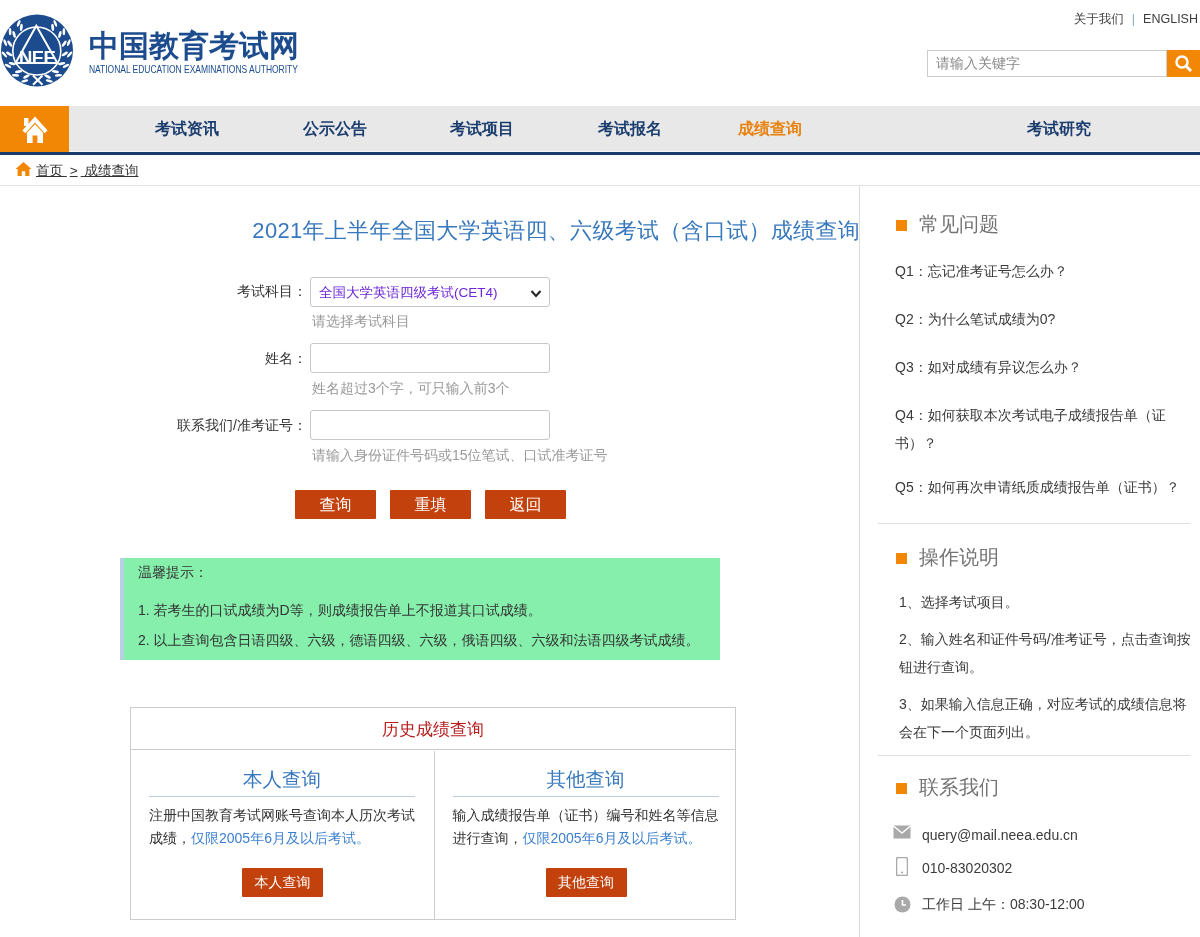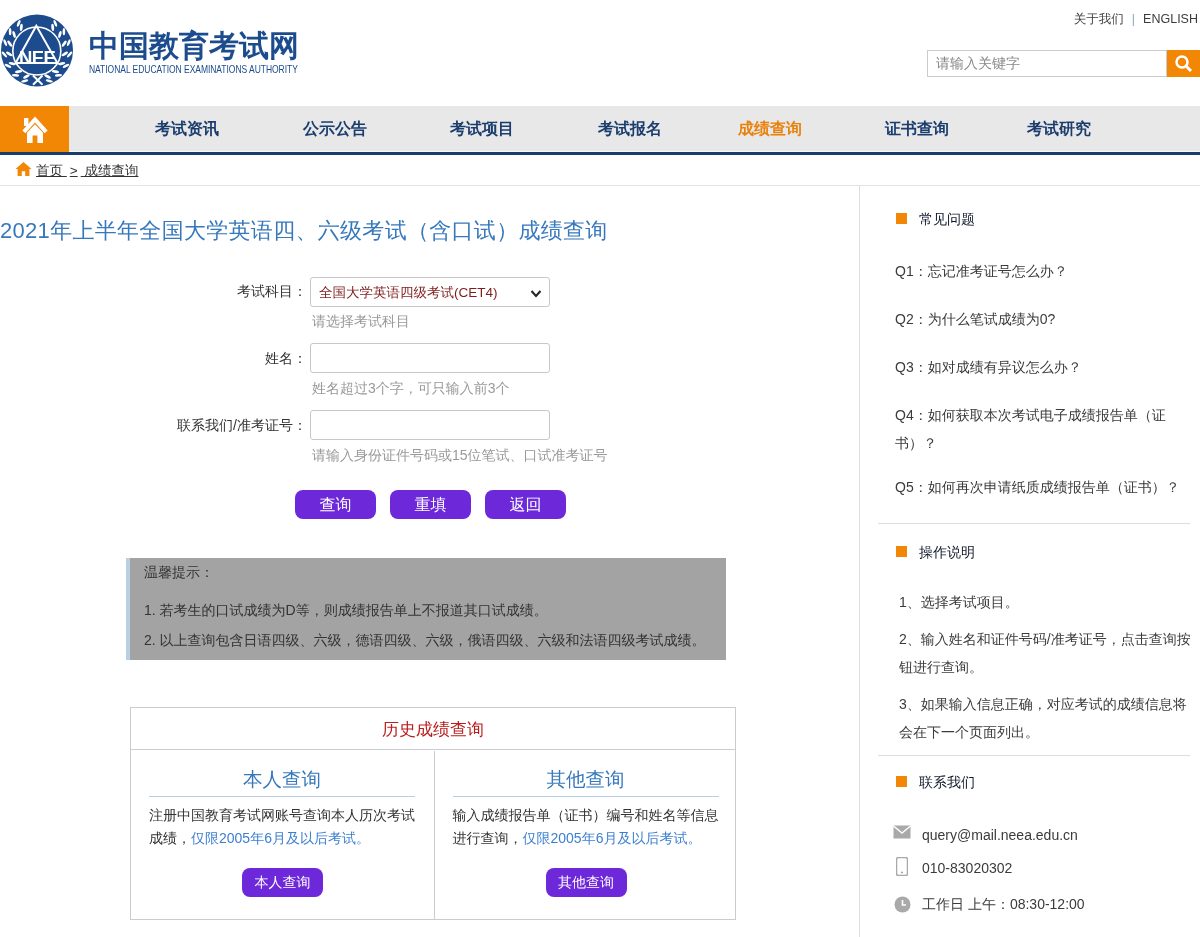--- a/index.html
+++ b/index.html
@@ -19,43 +19,43 @@
 .nav { top:106px; left:0; width:1200px; height:49px; background:linear-gradient(#e8e8e9 0px,#e8e8e9 45px,#f6f8fb 45px,#f6f8fb 46px); border-bottom:3px solid #1b3d6e; }
 .nav .home { position:absolute; left:0; top:0; width:69px; height:46px; background:#f28605; }
 .nav .item { position:absolute; top:0; height:46px; line-height:46px; text-align:center; font-size:16px; font-weight:bold; color:#1b3d6e; width:148px; }
 .nav .item.active { color:#e8820c; }
 
 
 .crumb { top:155px; left:0; width:1200px; height:31px; border-bottom:1px solid #e3e3e3; }
 .crumb .txt { position:absolute; left:36px; top:7px; font-size:13.5px; color:#333;text-decoration:underline; }
 
 
-.title { top:216px; left:0; width:860px; text-align:left; font-size:22px; color:#3778bd; letter-spacing:0.3px; white-space:nowrap; }
+.title { top:216px; left:0; width:860px; text-align:right; font-size:22px; color:#3778bd; letter-spacing:0.3px; white-space:nowrap; }
 .label { position:absolute; font-size:14px; color:#333; text-align:right; right:893px; white-space:nowrap; }
 .field { position:absolute; left:310px; width:240px; height:30px; border:1px solid #c7c7c7; border-radius:3px; background:#fff; }
 .help { position:absolute; left:312px; font-size:14px; color:#999; }
 .btnrow { top:490px; left:295px; }
-.bluebtn { display:inline-block; width:81px; height:29px; line-height:29px; text-align:center; background:#6d28d9; color:#fff; font-size:16px; border-radius:8px; }
-
-.tipbox { top:558px; left:126px; width:600px; height:102px; background:#a3a3a3; border-left:4px solid #b9cfe3; }
+.bluebtn { display:inline-block; width:81px; height:29px; line-height:29px; text-align:center; background:#c2410c; color:#fff; font-size:16px; border-radius:1px; }
+
+.tipbox { top:558px; left:120px; width:600px; height:102px; background:#86efac; border-left:4px solid #b9cfe3; }
 .tipbox p { font-size:14px; color:#333; margin-left:14px; }
 
 .hist { top:707px; left:130px; width:606px; height:213px; border:1px solid #ccc; }
 .hist .head { height:42px; line-height:44px; text-align:center; font-size:17px; color:#b91c1c; border-bottom:1px solid #ccc; }
 .hist .col { position:absolute; top:43px; bottom:0; width:302px; }
 .hist .col.right { left:303px; border-left:1px solid #ccc; }
 .hist h3 { font-size:19.5px; color:#3778bd; text-align:center; font-weight:normal; margin-top:15px; }
 .hist .ul { width:266px; margin:3px auto 0; border-bottom:1px solid #b9cde2; }
 .hist .desc { width:266px; margin:7px auto 0; font-size:14px; color:#333; line-height:23px; }
 .hist .desc .blue { color:#3b7fd0; }
 .hist .bluebtn { position:absolute; bottom:22px; left:50%; margin-left:-40px; width:81px; }
 
 
 .vline { top:186px; left:859px; width:1px; height:751px; background:#ddd; }
-.shead { position:absolute; font-size:14px; color:#0f172a; }
+.shead { position:absolute; font-size:20px; color:#737373; }
 .shead .sq { display:inline-block; width:11px; height:11px; background:#f28605; margin-right:12px; }
 .qitem { position:absolute; font-size:14px; color:#3b3b3b; line-height:28px; width:312px; }
 .hr { position:absolute; left:878px; width:312px; height:1px; background:#ddd; }
 .citem { position:absolute; left:922px; font-size:14px; color:#3b3b3b; line-height:20px; white-space:nowrap; }
 </style>
 </head>
 <body>
 <div id="page">
 
   <div class="abs" style="top:14px;left:1px;width:72px;height:73px;"><svg width="72" height="73" viewBox="0 0 72 73">
@@ -113,36 +113,35 @@
         <rect x="24" y="12" width="4.4" height="8" fill="#fff"></rect>
         <path d="M35 10.6 L22.4 24.4 L25.4 27.2 L35 16.6 L44.6 27.2 L47.6 24.4 Z" fill="#fff"></path>
         <path d="M27 26.8 L35 18.2 L43 26.8 L43 37 L37.4 37 L37.4 29.6 L32.6 29.6 L32.6 37 L27 37 Z" fill="#fff"></path>
       </svg>
     </div>
     <div class="item" style="left:113px;">考试资讯</div>
     <div class="item" style="left:261px;">公示公告</div>
     <div class="item" style="left:408px;">考试项目</div>
     <div class="item" style="left:556px;">考试报名</div>
     <div class="item active" style="left:696px;">成绩查询</div>
-    <div class="item" style="left:843px;">证书查询</div>
     <div class="item" style="left:985px;">考试研究</div>
   </div>
 
   <div class="abs crumb">
     <svg class="abs" style="left:15px;top:6px;" width="17" height="16" viewBox="0 0 17 16">
         <path d="M8.5 1 L0.5 8 L2.6 8 L2.6 15 L6.8 15 L6.8 10.2 L10.2 10.2 L10.2 15 L14.4 15 L14.4 8 L16.5 8 Z" fill="#f28605"></path>
       </svg>
     <div class="txt">首页 <span style="margin:0 3px;">&gt;</span> 成绩查询</div>
   </div>
 
   <div class="abs title">2021年上半年全国大学英语四、六级考试（含口试）成绩查询</div>
 
   <div class="label" style="top:283px;">考试科目：</div>
   <div class="field" style="top:277px;">
-    <div style="position:absolute;left:8px;top:6px;font-size:13.5px;color:#7f1d1d;">全国大学英语四级考试(CET4)</div>
+    <div style="position:absolute;left:8px;top:6px;font-size:13.5px;color:#6d28d9;">全国大学英语四级考试(CET4)</div>
     <svg style="position:absolute;right:7px;top:11px;" width="12" height="9" viewBox="0 0 12 9">
         <path d="M1.5 2 L6 7 L10.5 2" fill="none" stroke="#222" stroke-width="2"></path>
       </svg>
   </div>
   <div class="help" style="top:313px;">请选择考试科目</div>
 
   <div class="label" style="top:350px;">姓名：</div>
   <div class="field" style="top:343px;"></div>
   <div class="help" style="top:380px;">姓名超过3个字，可只输入前3个</div>
 

